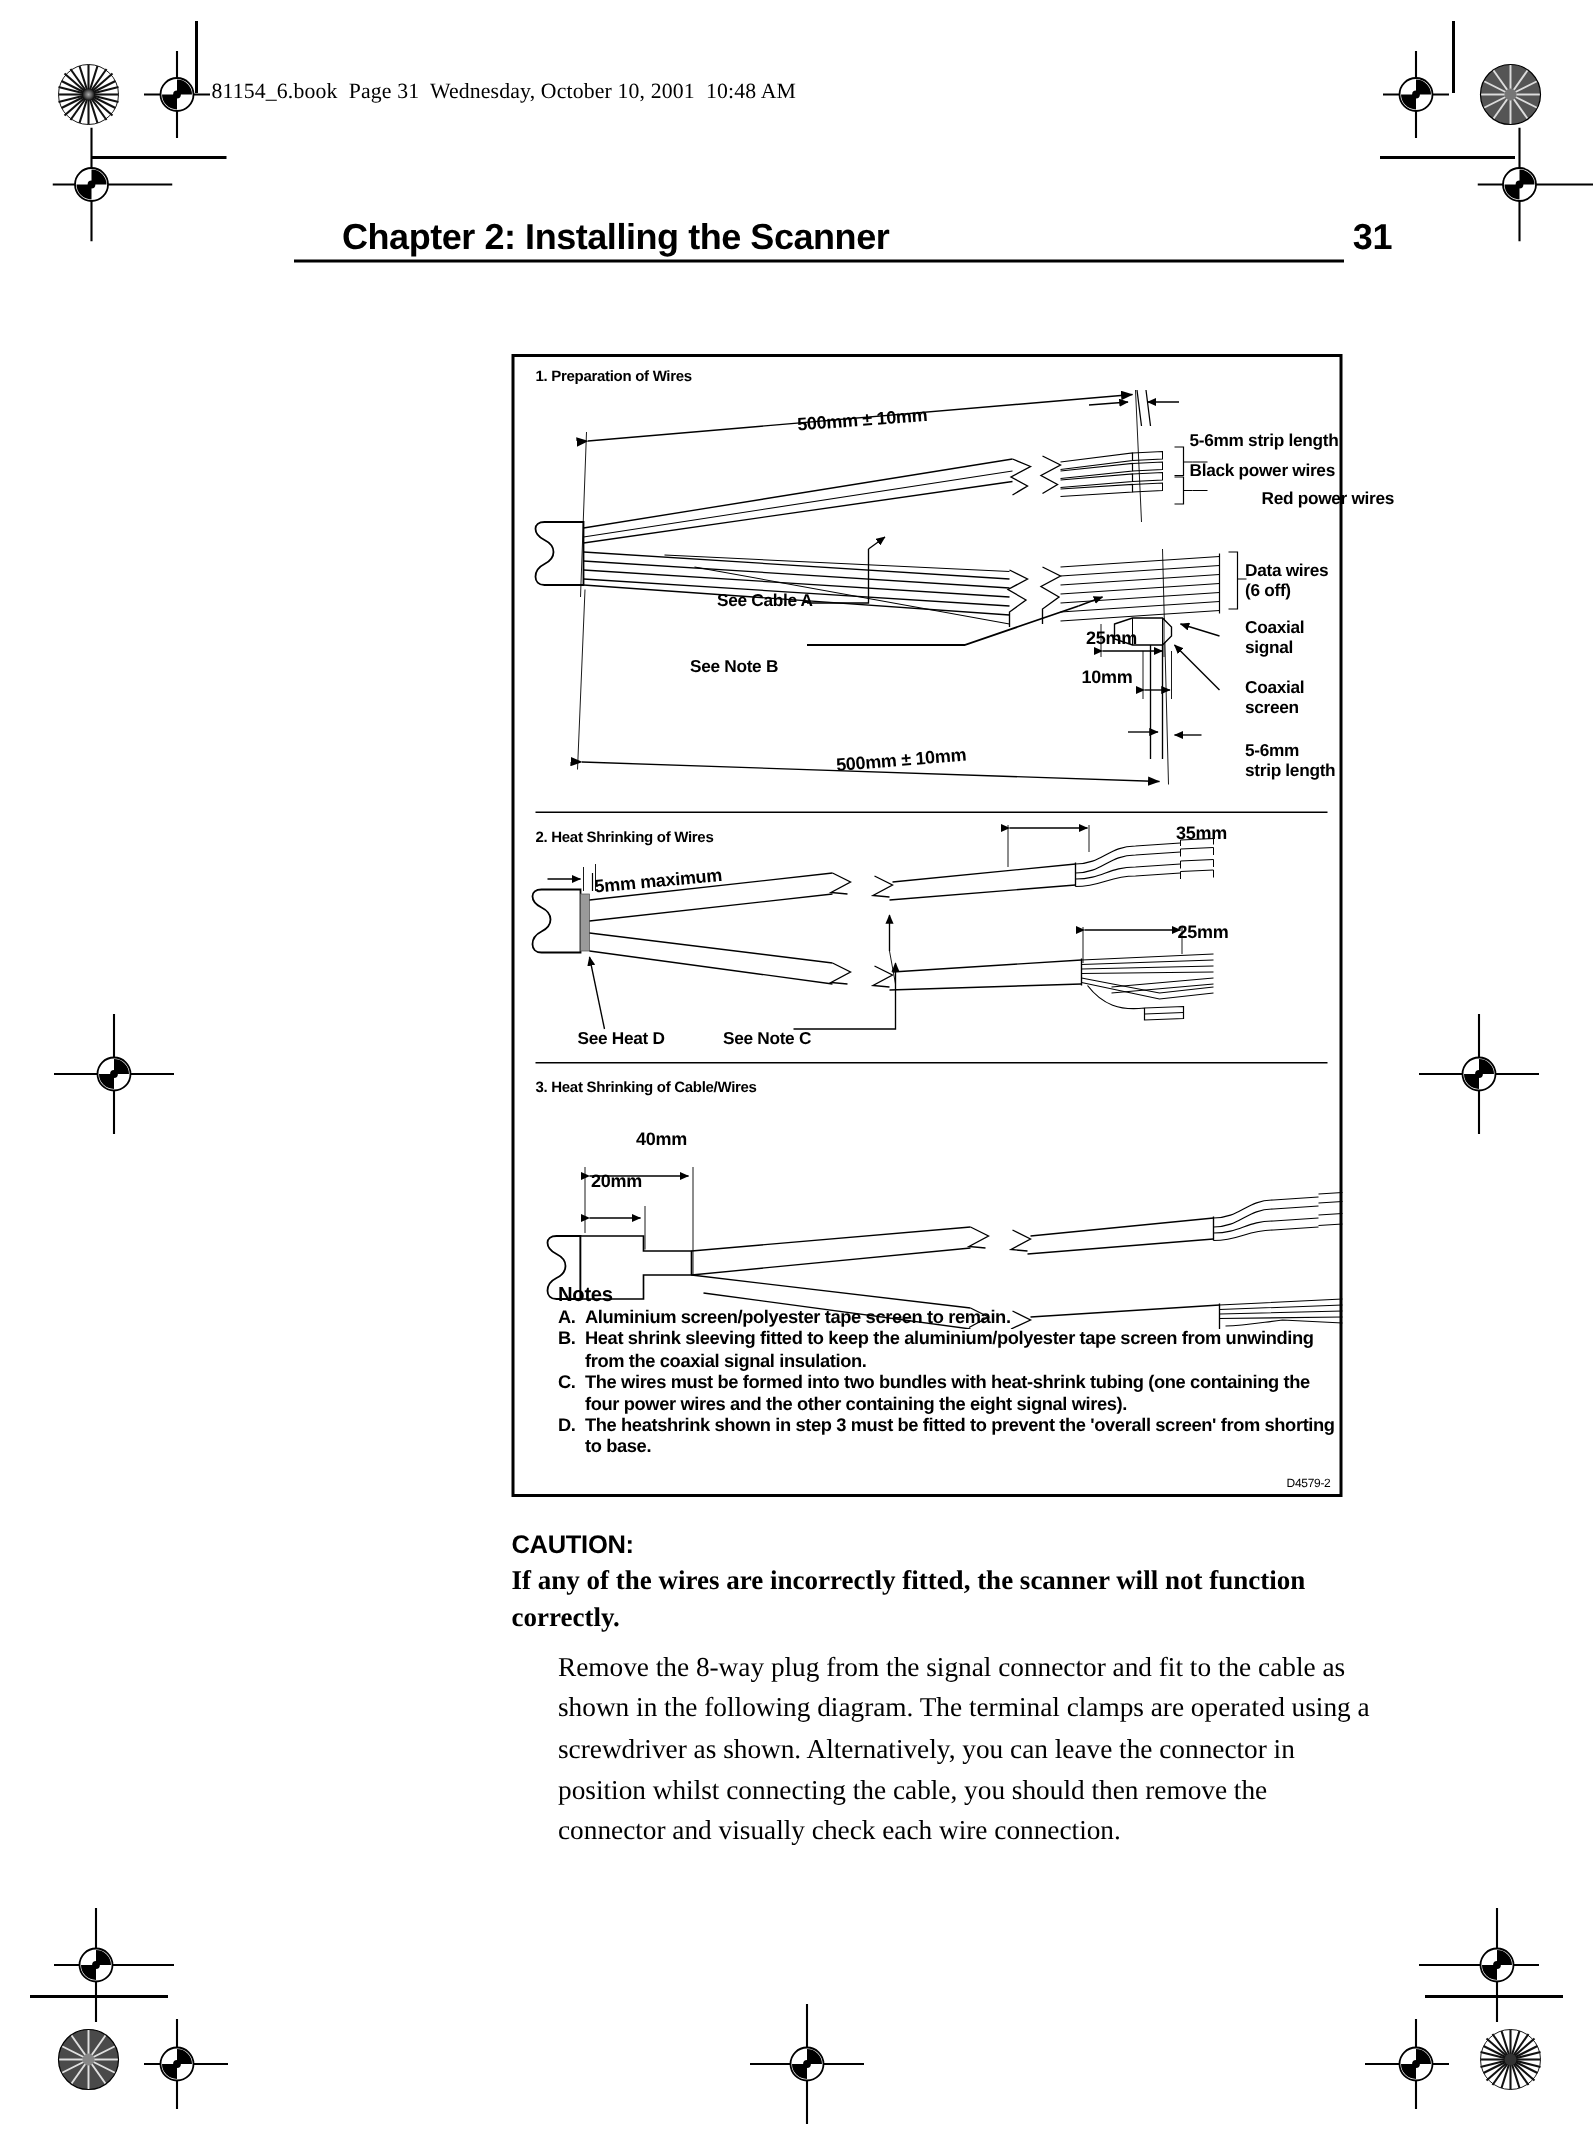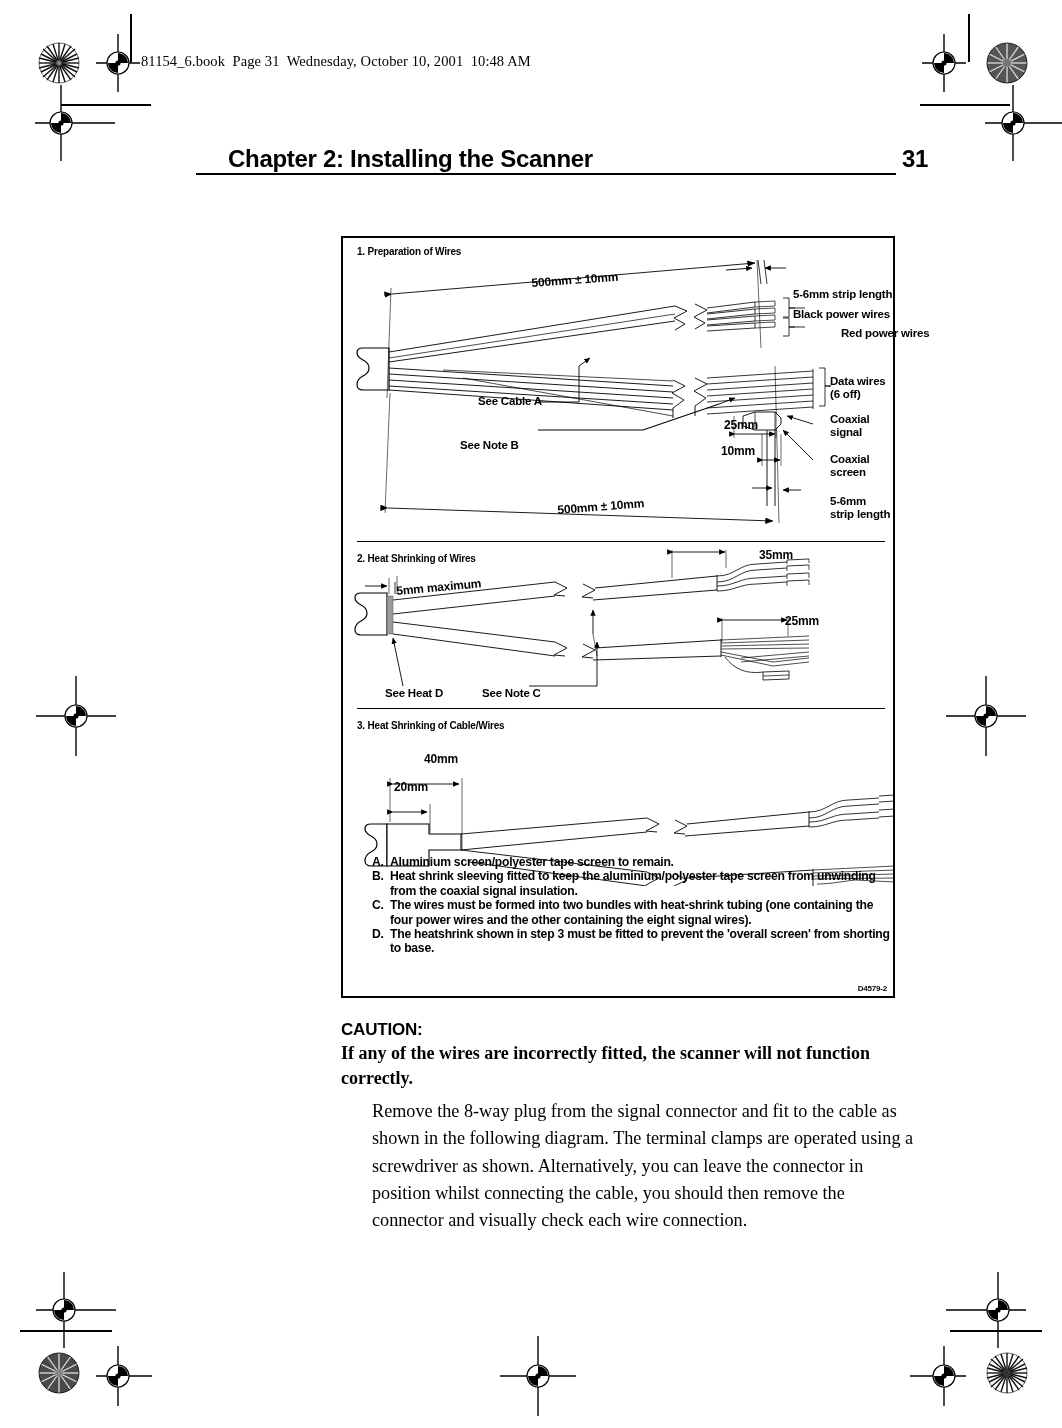--- a/index.html
+++ b/index.html
@@ -124,21 +124,21 @@
     line-height: 14.4px;
     letter-spacing: -0.25px;
   }
   .note-key { width: 18px; flex: none; }
   .note-txt { flex: 1; }
   #figure-id {
     position: absolute;
     right: 6px;
     bottom: 3px;
     font-family: "Liberation Sans", sans-serif;
-    font-weight: bold;
+    font-weight: normal;
     font-size: 8px;
     letter-spacing: -0.2px;
     padding-left: 44px;
   }
 
   
   #caution-label {
     position: absolute;
     left: 341px;
     top: 1020px;
@@ -613,21 +613,21 @@
         <path d="M60 148 L50 100" stroke-width="0.9" marker-end="url(#ahs)"></path>
 
         <path d="M186 148 L254 148 L254 118" stroke-width="0.9"></path>
         <line x1="254" y1="118" x2="254" y2="104" marker-end="url(#ahs)" stroke-width="0.9"></line>
         <path d="M250 96 L250 72" stroke-width="0.9" marker-end="url(#ahs)"></path>
         <line x1="250" y1="96" x2="254" y2="118" stroke-width="0.6"></line>
       </g>
     </svg>
 
     <div class="dim-label dim-rot-c" style="left:54px;top:346px;">5mm maximum</div>
-    <div class="dim-label" style="left:416px;top:310px;">35mm</div>
+    <div class="dim-label" style="left:441px;top:310px;">35mm</div>
     <div class="dim-label" style="left:442px;top:376px;">25mm</div>
     <div class="fig-label" style="left:42px;top:449px;">See Heat D</div>
     <div class="fig-label" style="left:139px;top:449px;">See Note C</div>
 
     <div class="divider" style="left:14px;top:470px;width:528px;"></div>
 
     <div class="sec-title" style="left:14px;top:482px;text-align:right;">3. Heat Shrinking of Cable/Wires</div>
 
     <svg style="position:absolute;left:0;top:500px;" width="554" height="148" viewBox="0 0 554 148">
       <g stroke="#000" fill="none" stroke-width="0.9">
@@ -669,20 +669,21 @@
       </g>
     </svg>
 
     <div class="dim-label" style="left:81px;top:514px;">40mm</div>
     <div class="dim-label" style="left:51px;top:542px;">20mm</div>
 
     <div id="figure-id">D4579-2</div>
   </div>
 
   <div id="notes">
+    <div id="notes-title">Notes</div>
     <div class="note-row">
       <span class="note-key">A.</span>
       <span class="note-txt">Aluminium screen/polyester tape screen to remain.</span>
     </div>
     <div class="note-row">
       <span class="note-key">B.</span>
       <span class="note-txt">Heat shrink sleeving fitted to keep the aluminium/polyester tape screen from unwinding from the coaxial signal insulation.</span>
     </div>
     <div class="note-row">
       <span class="note-key">C.</span>

